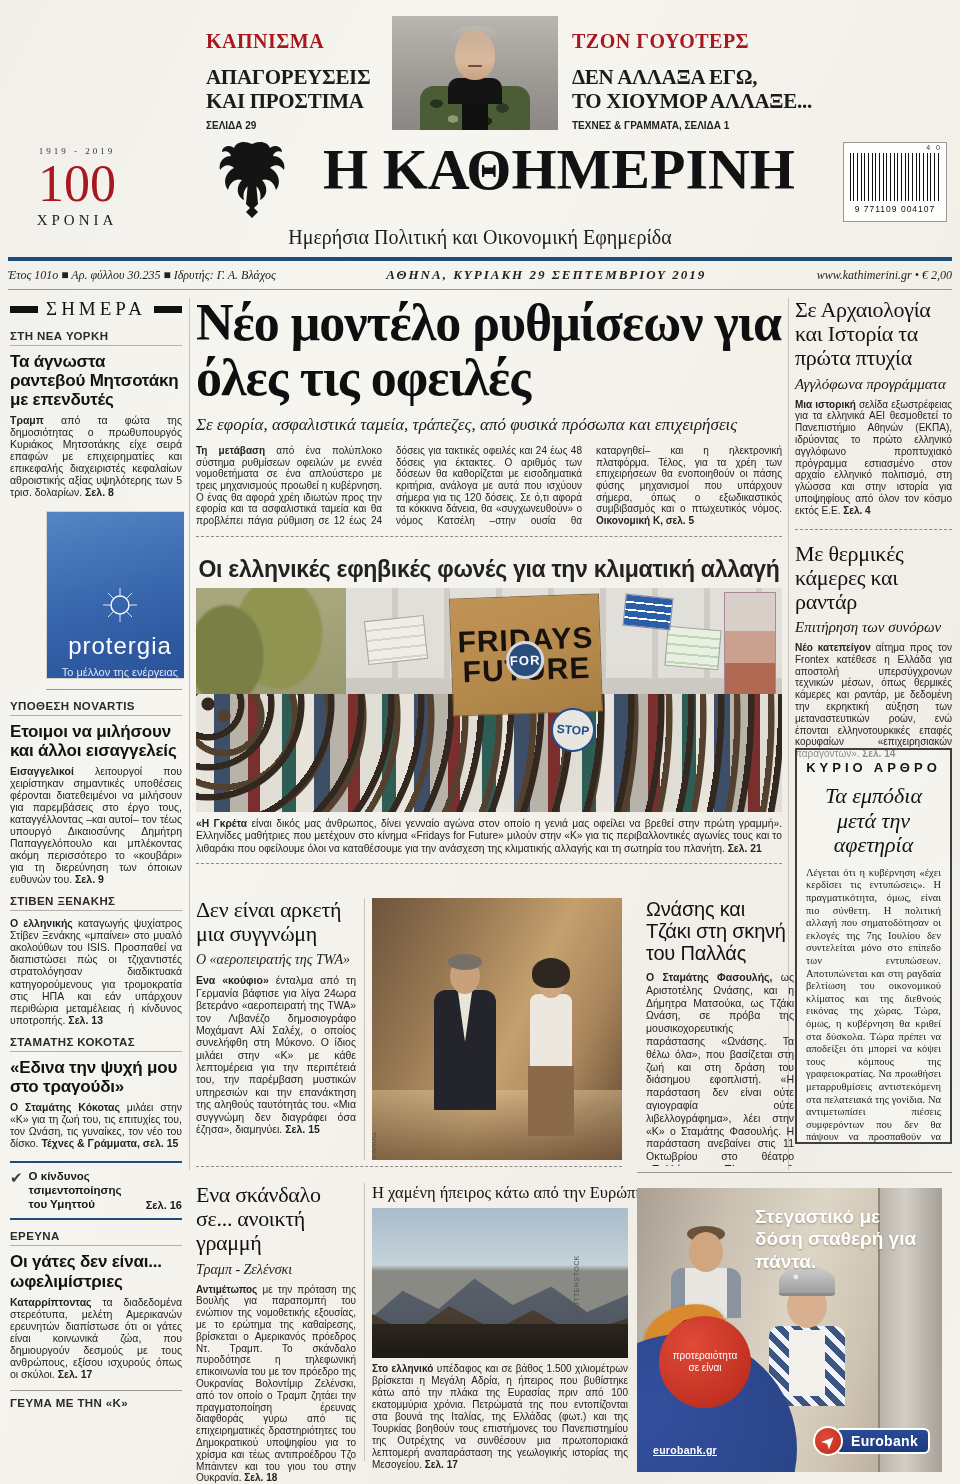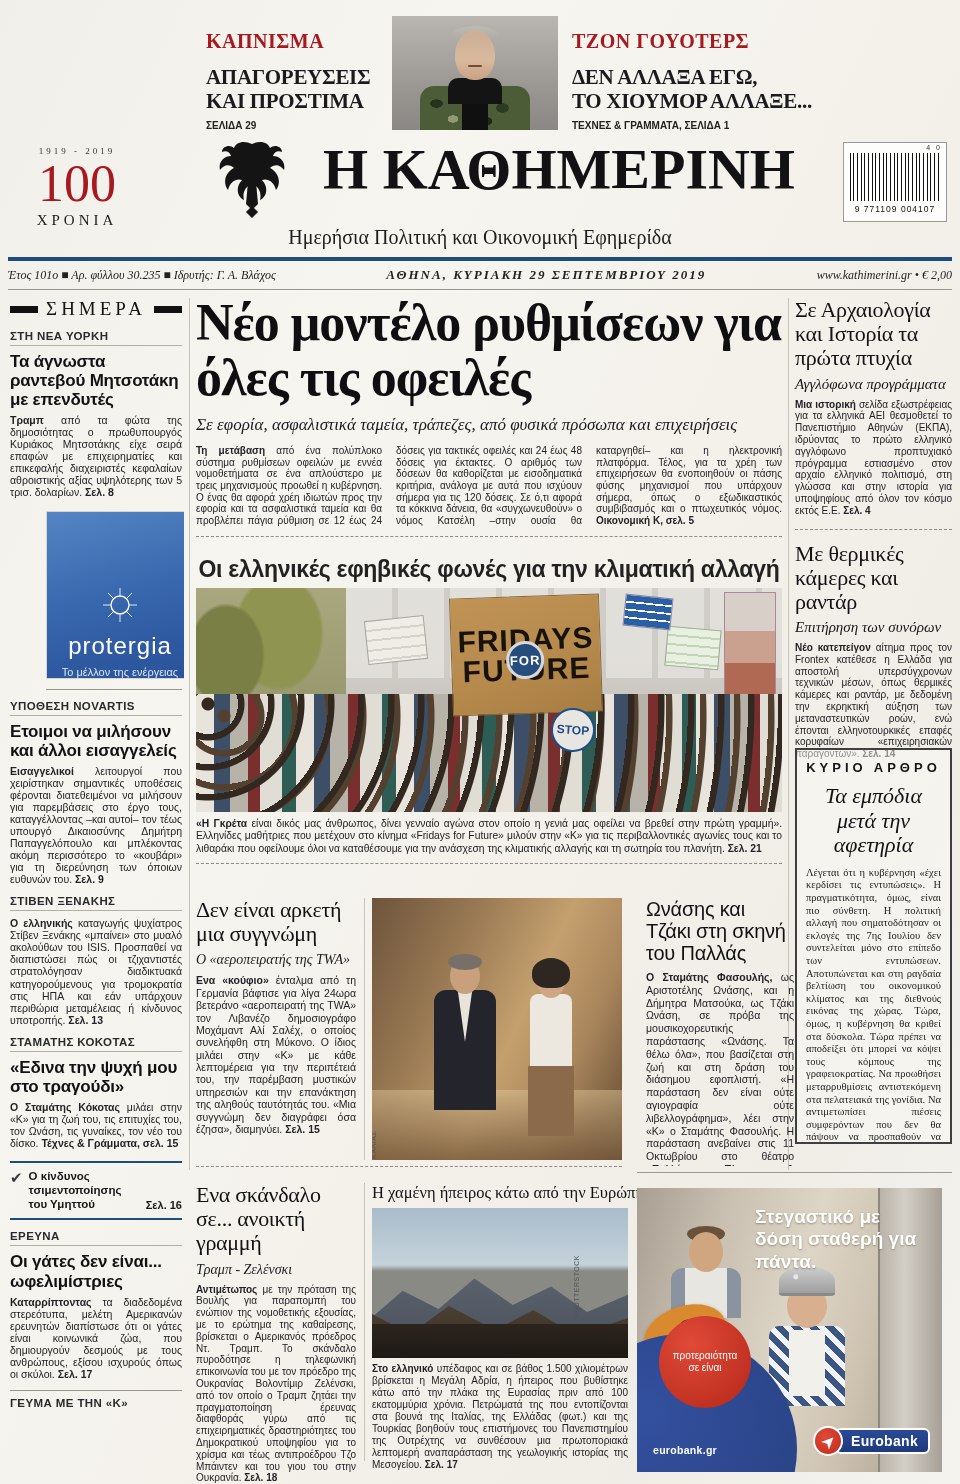--- a/index.html
+++ b/index.html
@@ -190,21 +190,21 @@
   .eb-kid-torso { position:absolute; left:132px; top:138px; width:76px; height:80px; border-radius:10px 10px 0 0;
     background:
       repeating-linear-gradient(45deg, rgba(30,60,110,.85) 0 6px, rgba(240,244,250,.9) 6px 12px),
       #e8eaf0; }
   .eb-kid-tee { position:absolute; left:152px; top:142px; width:36px; height:66px; background:#f2f0ea; }
   .eb-blue { position:absolute; left:-70px; bottom:-92px; width:230px; height:230px; border-radius:50%;
     background:radial-gradient(circle at 35% 35%, #33509f, #27407f); }
   .eb-badge { position:absolute; left:22px; bottom:64px; width:92px; height:92px; border-radius:50%;
     background:radial-gradient(circle at 35% 30%, #e04a38, #b52718); display:flex; flex-direction:column; align-items:center; justify-content:center;
     color:#fff; font-size:10px; line-height:1.25; text-align:center; }
-  .eb-url { position:absolute; left:16px; bottom:16px; color:#fff; font-weight:bold; font-size:10.5px; letter-spacing:.3px; }
+  .eb-url { position:absolute; left:16px; bottom:16px; color:#fff; font-weight:bold; font-size:10.5px; letter-spacing:.3px;text-decoration:underline; }
   .eb-logo { position:absolute; right:12px; bottom:16px; display:flex; align-items:center; }
   .eb-logo .disc { width:30px; height:30px; border-radius:50%; background:radial-gradient(circle at 40% 35%,#e04a38,#c02a1a); border:2px solid #fff;
     display:flex; align-items:center; justify-content:center; z-index:2; }
   .eb-logo .disc span { color:#fff; font-size:15px; font-weight:bold; transform:rotate(-45deg); line-height:1; }
   .eb-logo .wordm { margin-left:-8px; background:linear-gradient(180deg,#2a4a96,#1d3a7e); border:2px solid #fff; border-radius:6px;
     color:#fff; font-weight:bold; font-size:14px; padding:3px 10px 3px 14px; letter-spacing:.3px; }
 </style>
 </head>
 <body>
 

